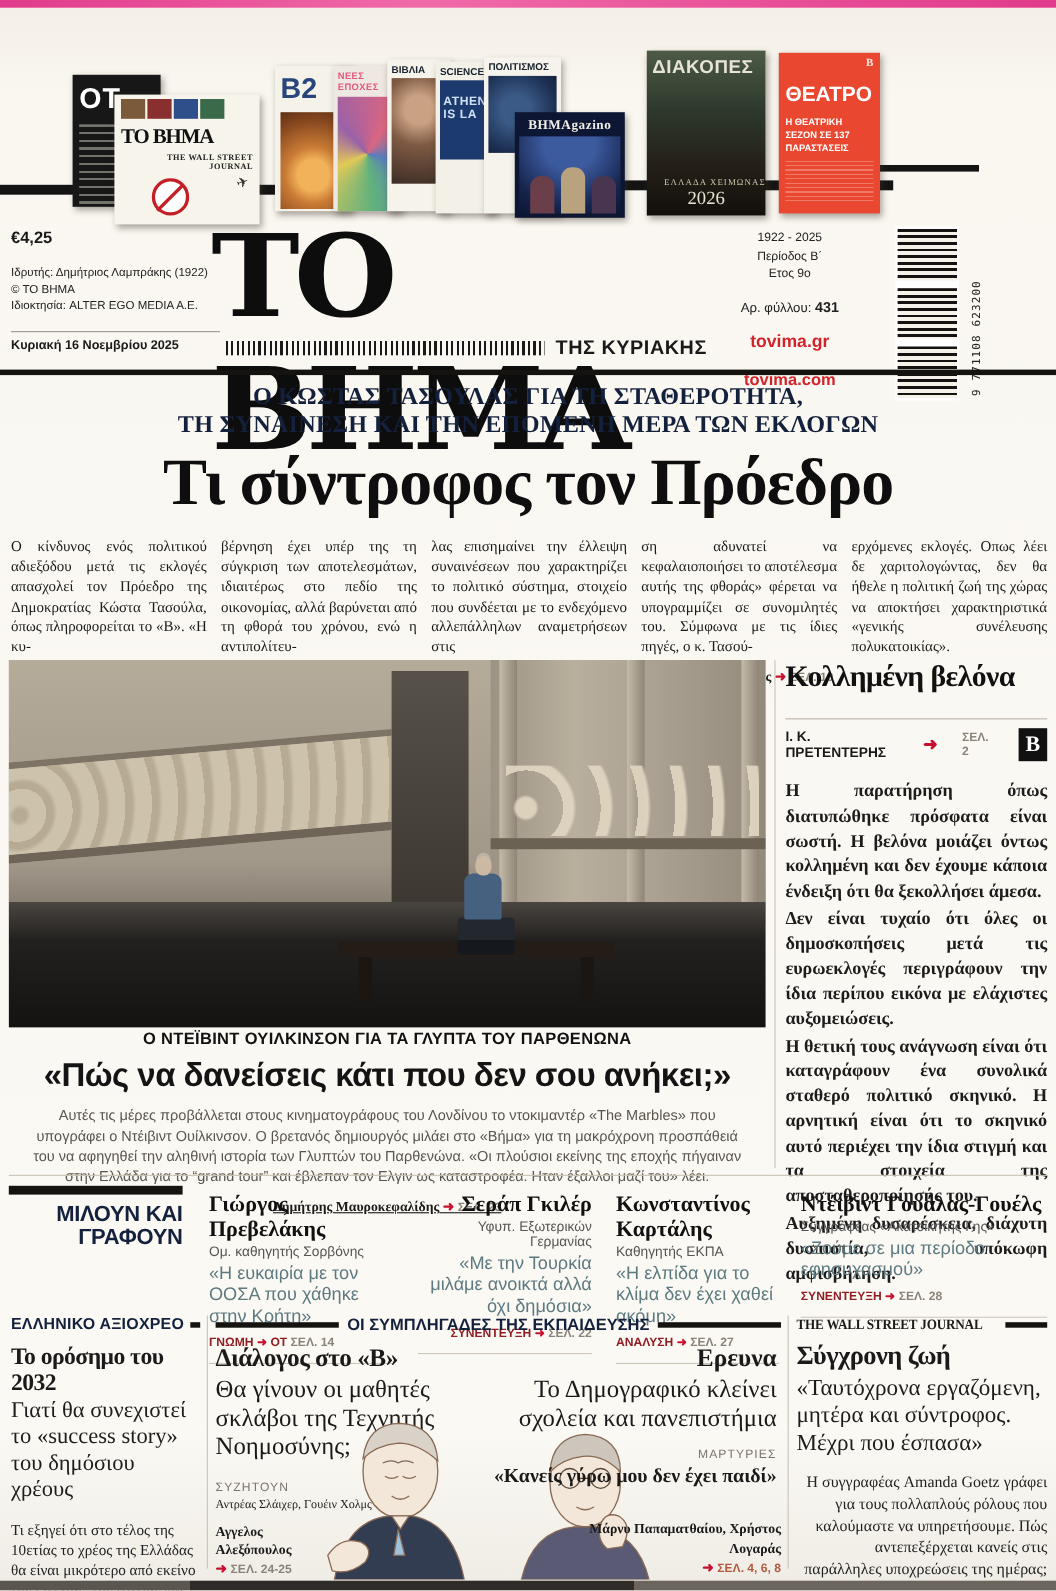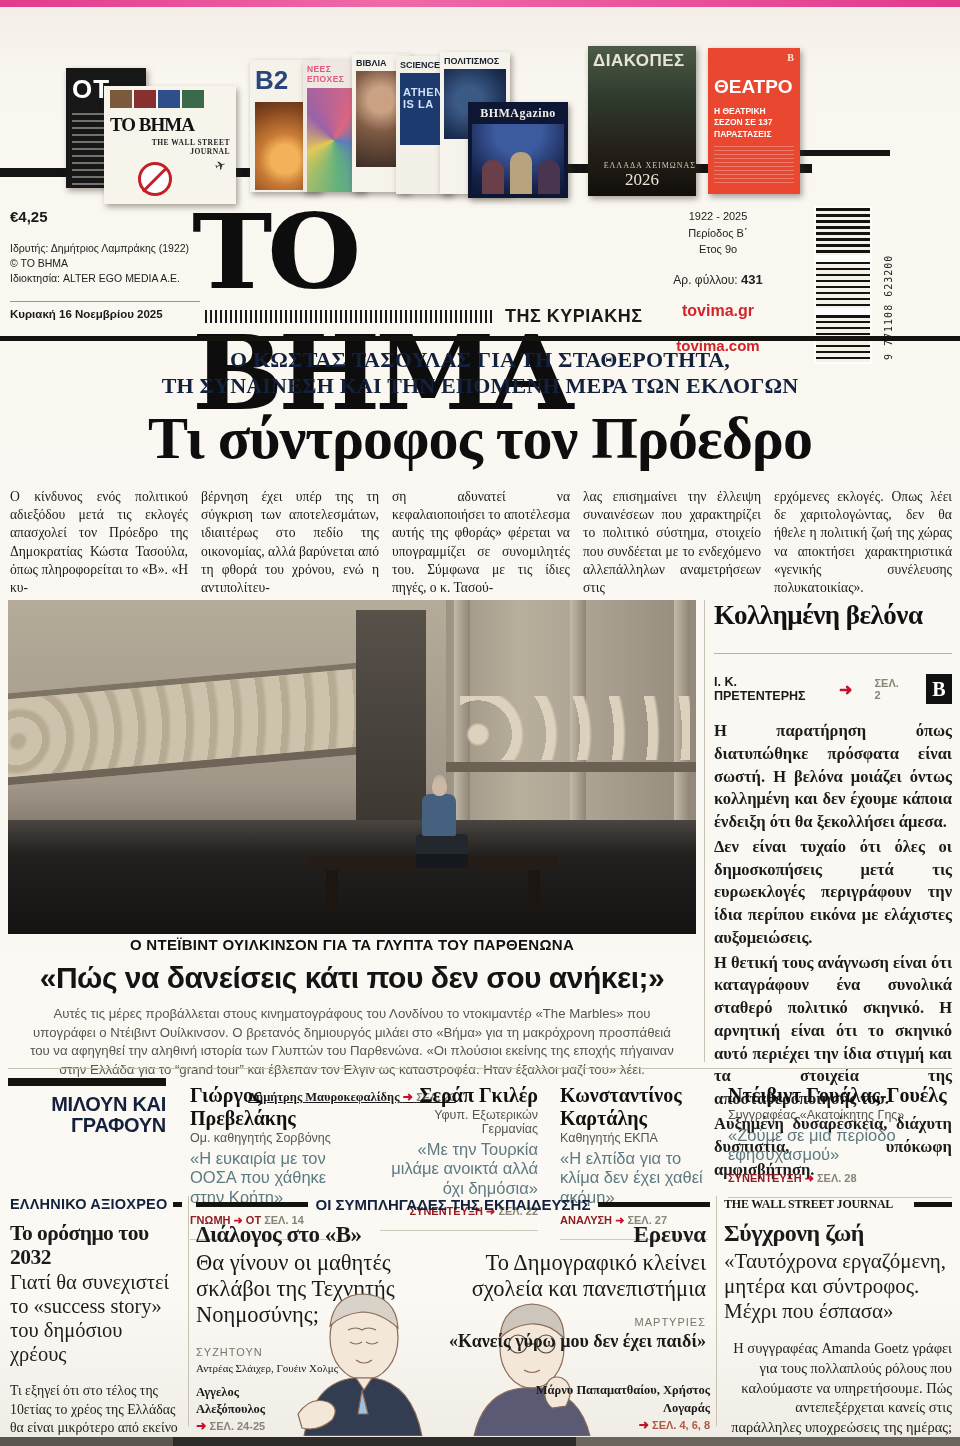--- a/index.html
+++ b/index.html
@@ -138,21 +138,21 @@
     background:#cbb9a4; box-shadow:0 -4px 0 -1px #b9b3a8; }
   .man-torso { position:absolute; left:414px; bottom:98px; width:34px; height:42px; border-radius:8px 8px 2px 2px;
     background:#46607f; }
   .man-legs { position:absolute; left:408px; bottom:66px; width:52px; height:34px;
     background:linear-gradient(180deg,#23282e 0 60%,#15181c 60%); border-radius:4px; }
 
   
   .vdiv { position:absolute; background:#c9c2b4; width:1px; }
   .opinion { position:absolute; top:600px; left:714px; width:238px; }
   .op-title { font-weight:bold; font-size:27px; letter-spacing:-.5px; color:#111; }
-  .op-authorrow { margin-top:22px; border-top:1px solid #b9b2a4; padding-top:20px;
+  .op-authorrow { margin-top:22px; border-top:1px solid #b9b2a4; padding-top:8px;
     display:flex; align-items:center; gap:22px; }
   .op-author { font-weight:bold; font-size:12.5px; font-family:"Liberation Sans",sans-serif; }
   .op-badge { margin-left:auto; width:30px; height:30px; background:#111; color:#fff; font-weight:bold;
     font-size:20px; display:flex; align-items:center; justify-content:center; font-family:"Liberation Serif",serif; }
   .op-body { margin-top:16px; font-size:16.5px; line-height:1.38; font-weight:bold; color:#1c1c1c; text-align:justify; }
   .op-body p + p { margin-top:2px; }
 
   
   .marbles { position:absolute; top:936px; left:8px; width:688px; text-align:center; }
   .mar-kicker { font-weight:bold; font-size:15px; color:#111; font-family:"Liberation Sans",sans-serif; letter-spacing:.3px; }
@@ -328,29 +328,29 @@
 
   <section>
     <div class="lead-kicker">
       <div>Ο ΚΩΣΤΑΣ ΤΑΣΟΥΛΑΣ ΓΙΑ ΤΗ ΣΤΑΘΕΡΟΤΗΤΑ,</div>
       <div>ΤΗ ΣΥΝΑΙΝΕΣΗ ΚΑΙ ΤΗΝ ΕΠΟΜΕΝΗ ΜΕΡΑ ΤΩΝ ΕΚΛΟΓΩΝ</div>
     </div>
     <h1 class="lead-head">Τι σύντροφος τον Πρόεδρο</h1>
     <div class="lead-cols">
       <div class="lead-col">Ο κίνδυνος ενός πολιτικού αδιεξόδου μετά τις εκλογές απασχολεί τον Πρόεδρο της Δημοκρατίας Κώστα Τασούλα, όπως πληροφορείται το «Β». «Η κυ-</div>
       <div class="lead-col">βέρνηση έχει υπέρ της τη σύγκριση των αποτελεσμάτων, ιδιαιτέρως στο πεδίο της οικονομίας, αλλά βαρύνεται από τη φθορά του χρόνου, ενώ η αντιπολίτευ-</div>
+      <div class="lead-col">λας επισημαίνει την έλλειψη συναινέσεων που χαρακτηρίζει το πολιτικό σύστημα, στοιχείο που συνδέεται με το ενδεχόμενο αλλεπάλληλων αναμετρήσεων στις</div>
       <div class="lead-col">
         <span>ση αδυνατεί να κεφαλαιοποιήσει το αποτέλεσμα αυτής της φθοράς» φέρεται να υπογραμμίζει σε συνομιλητές του. Σύμφωνα με τις ίδιες πηγές, ο κ. Τασού-</span>
         <div class="lead-byline">
           <span class="byname">Αντώνης Καρακούσης</span>
           <span class="arr">➜</span>
           <span class="pg">ΣΕΛ. 10</span>
         </div>
       </div>
-      <div class="lead-col">λας επισημαίνει την έλλειψη συναινέσεων που χαρακτηρίζει το πολιτικό σύστημα, στοιχείο που συνδέεται με το ενδεχόμενο αλλεπάλληλων αναμετρήσεων στις</div>
       <div class="lead-col">ερχόμενες εκλογές. Οπως λέει δε χαριτολογώντας, δεν θα ήθελε η πολιτική ζωή της χώρας να αποκτήσει χαρακτηριστικά «γενικής συνέλευσης πολυκατοικίας».</div>
     </div>
   </section>
 
   <figure class="photo">
     <div class="ph-wall-r"></div>
     <div class="ph-pilaster" style="right:226px"></div>
     <div class="ph-pilaster" style="right:110px"></div>
     <div class="ph-pilaster" style="right:6px"></div>
     <div class="ph-frieze">

